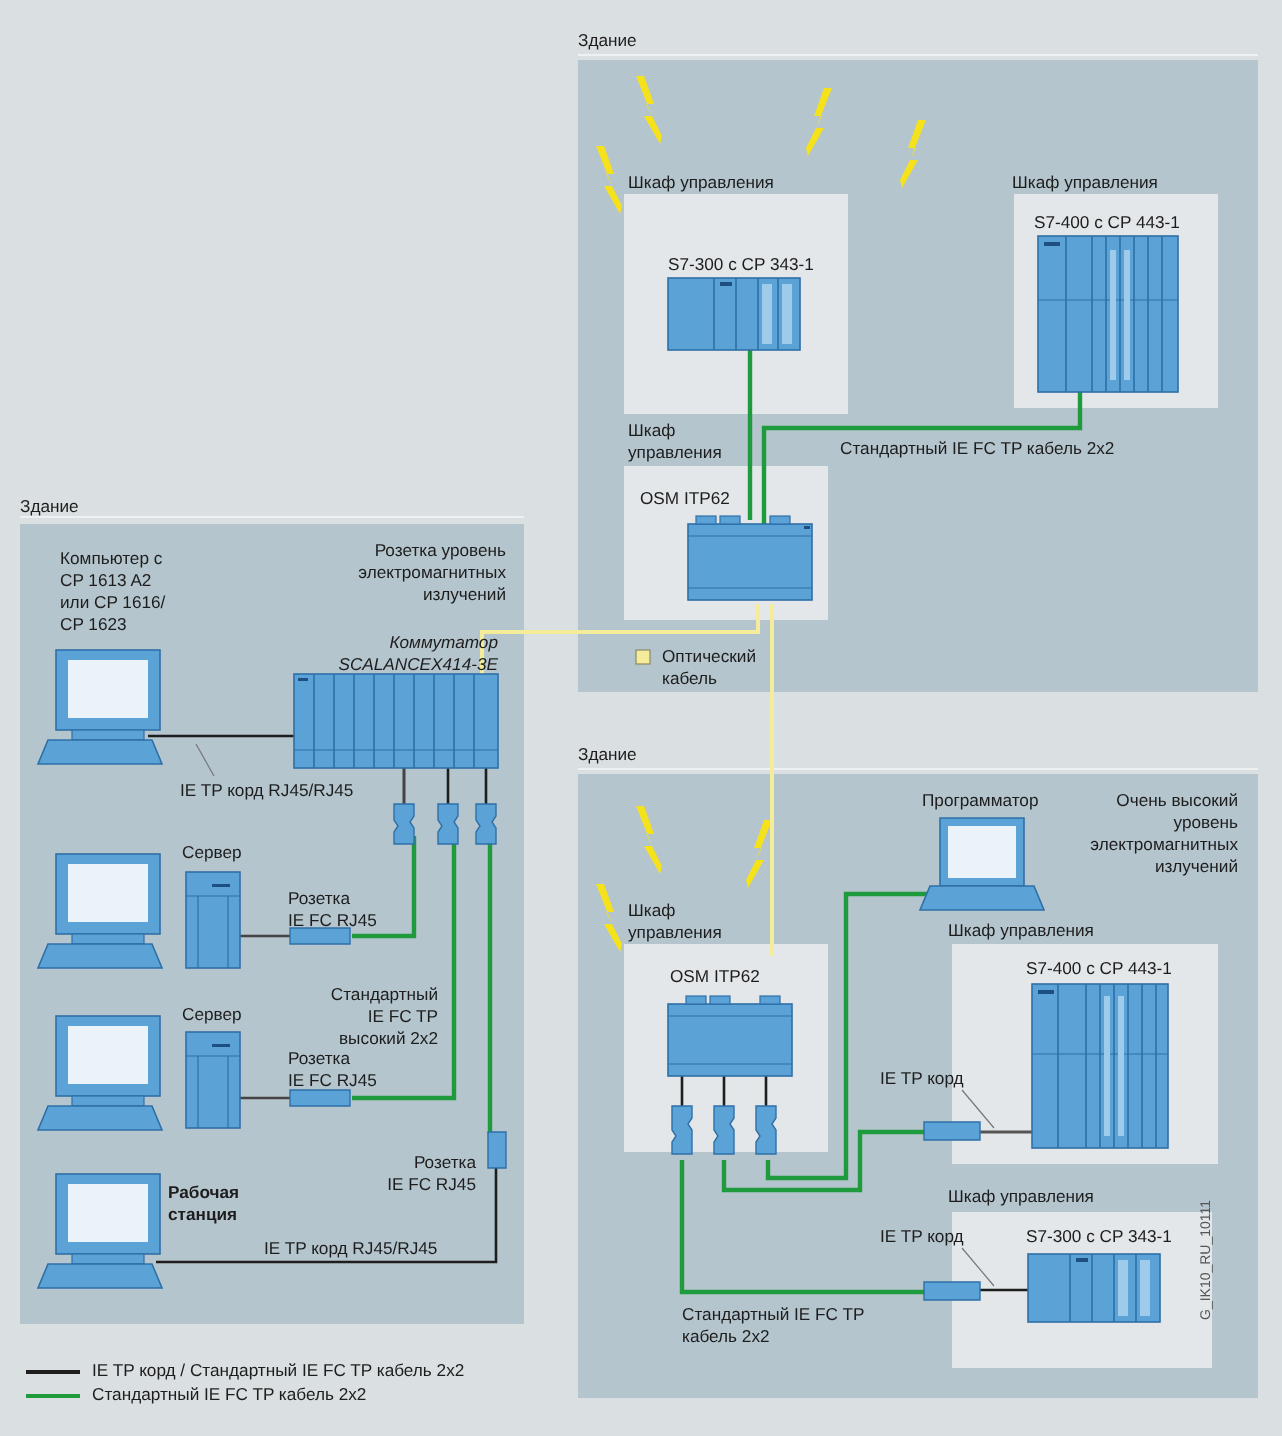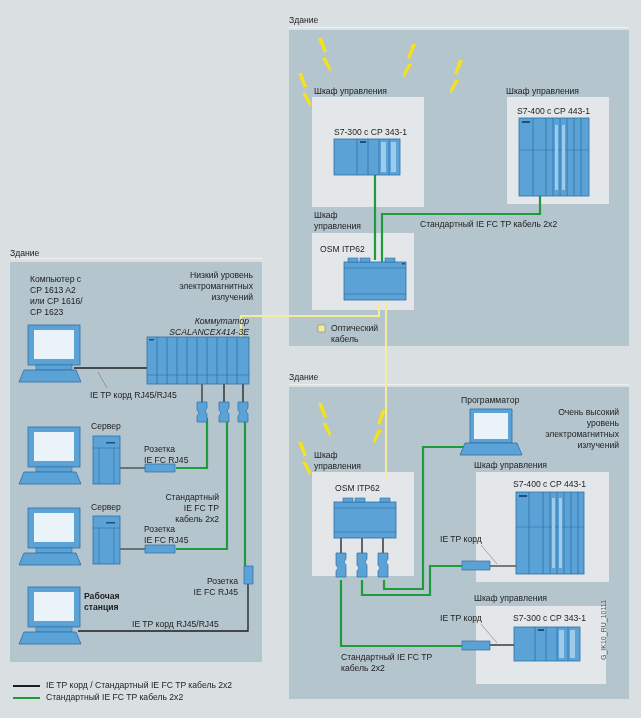--- a/index.html
+++ b/index.html
@@ -261,48 +261,48 @@
 <div class="txt" style="left:506px;top:86px;">Шкаф управления</div>
 <div class="txt" style="left:517px;top:106px;">S7-400 с CP 443-1</div>
 <div class="txt" style="left:314px;top:210px;">Шкаф
 управления</div>
 <div class="txt" style="left:320px;top:244px;">OSM ITP62</div>
 <div class="txt" style="left:420px;top:219px;">Стандартный IE FC TP кабель 2x2</div>
 <div class="txt" style="left:331px;top:323px;">Оптический
 кабель</div>
 
 <div class="txt" style="left:10px;top:248px;">Здание</div>
-<div class="txt r" style="right:388px;top:270px;">Низкий уровень
+<div class="txt r" style="right:388px;top:270px;">Розетка уровень
 электромагнитных
 излучений</div>
 <div class="txt" style="left:30px;top:274px;">Компьютер с
 CP 1613 A2
 или CP 1616/
 CP 1623</div>
 <div class="txt r" style="right:392px;top:316px;font-style:italic;">Коммутатор
 SCALANCEX414-3E</div>
 <div class="txt" style="left:90px;top:390px;">IE TP корд RJ45/RJ45</div>
 <div class="txt" style="left:91px;top:421px;">Сервер</div>
 <div class="txt" style="left:144px;top:444px;">Розетка
 IE FC RJ45</div>
 <div class="txt r" style="right:422px;top:492px;">Стандартный
 IE FC TP
-кабель 2x2</div>
+высокий 2x2</div>
 <div class="txt" style="left:91px;top:502px;">Сервер</div>
 <div class="txt" style="left:144px;top:524px;">Розетка
 IE FC RJ45</div>
 <div class="txt r" style="right:403px;top:576px;">Розетка
 IE FC RJ45</div>
 <div class="txt" style="left:84px;top:591px;font-weight:bold;">Рабочая
 станция</div>
 <div class="txt" style="left:132px;top:619px;">IE TP корд RJ45/RJ45</div>
 
 <div class="txt" style="left:289px;top:372px;">Здание</div>
 <div class="txt" style="left:461px;top:395px;text-align:center;">Программатор</div>
-<div class="txt r" style="right:22px;top:395px;margin-top:12px;">Очень высокий
+<div class="txt r" style="right:22px;top:395px;">Очень высокий
 уровень
 электромагнитных
 излучений</div>
 <div class="txt" style="left:314px;top:450px;">Шкаф
 управления</div>
 <div class="txt" style="left:335px;top:483px;">OSM ITP62</div>
 <div class="txt" style="left:474px;top:460px;">Шкаф управления</div>
 <div class="txt" style="left:513px;top:479px;">S7-400 с CP 443-1</div>
 <div class="txt" style="left:440px;top:534px;">IE TP корд</div>
 <div class="txt" style="left:474px;top:593px;">Шкаф управления</div>

